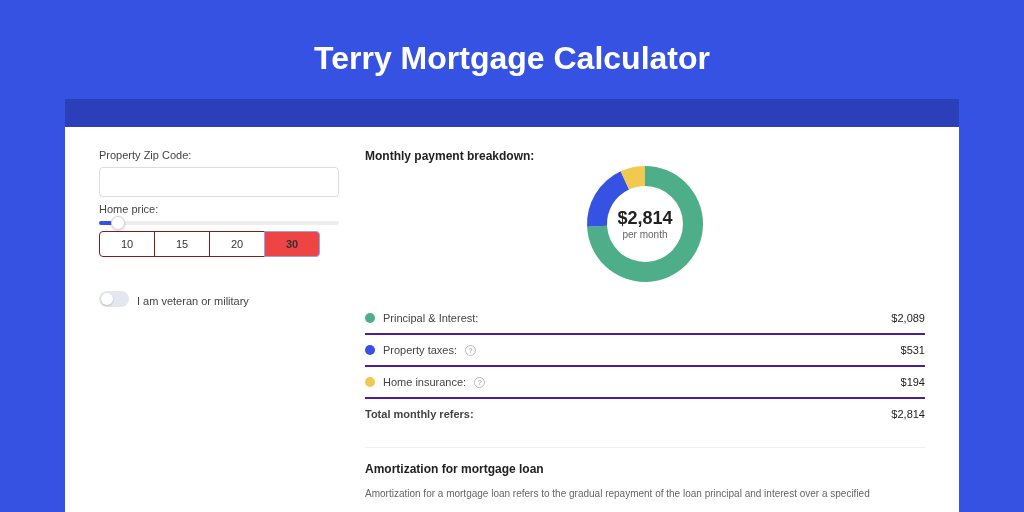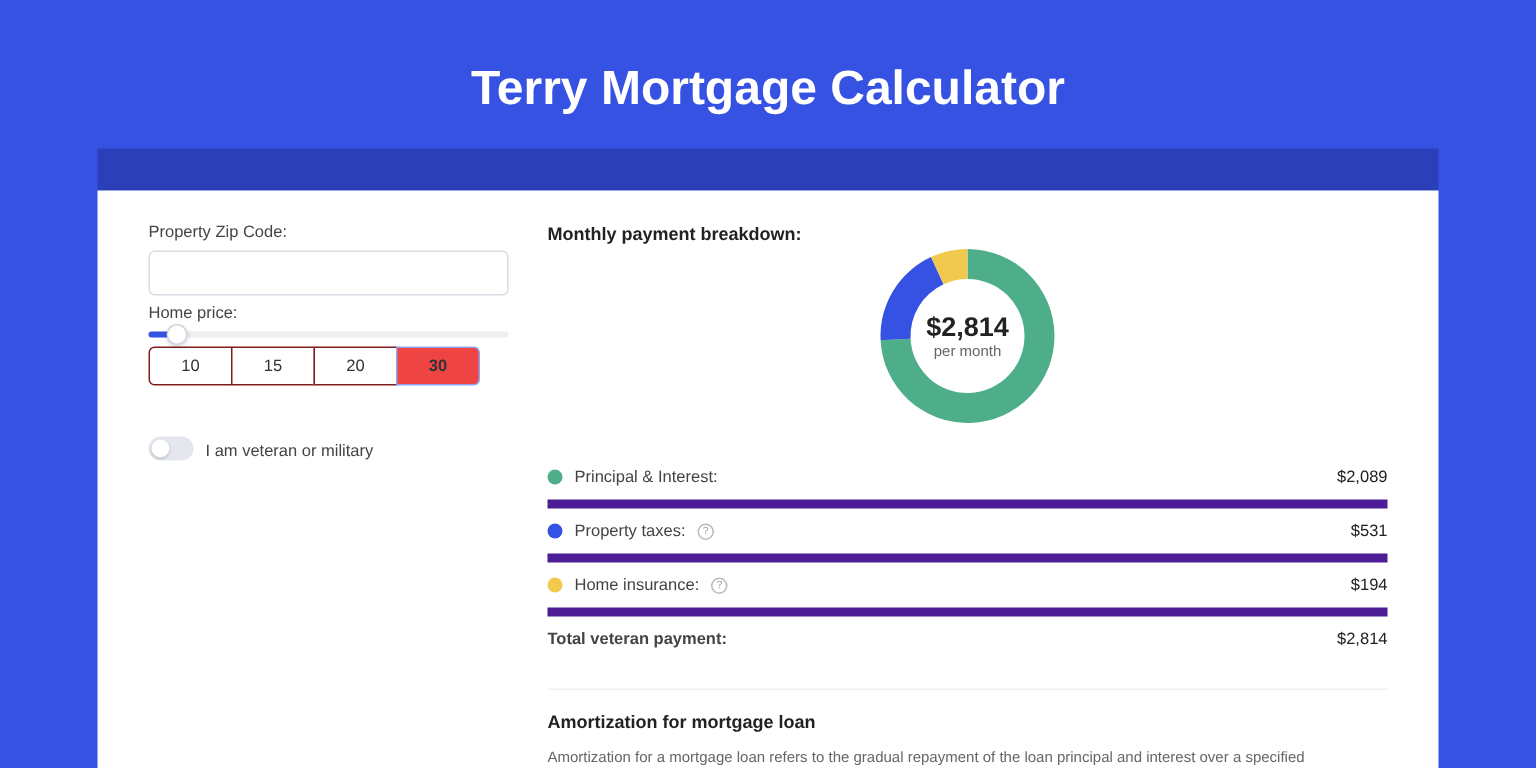--- a/index.html
+++ b/index.html
@@ -28,21 +28,21 @@
 .tgl-row{display:flex;align-items:flex-end;gap:8px;margin-top:34px}
 .tgl{width:30px;height:16px;background:#e4e7ef;border-radius:8px;position:relative}
 .tgl-k{width:12px;height:12px;background:#fff;border-radius:50%;position:absolute;top:2px;left:2px;box-shadow:0 1px 2px rgba(0,0,0,.2)}
 .tgl-lbl{font-size:11px;color:#444}
 .r-title{font-size:12px;font-weight:700;color:#222;margin-bottom:0}
 .chart-wrap{display:flex;justify-content:center;margin-bottom:18px}
 .chart{position:relative;width:122px;height:122px}
 .chart-c{position:absolute;inset:0;display:flex;flex-direction:column;align-items:center;justify-content:center}
 .chart-v{font-size:18px;font-weight:700;color:#222}
 .chart-l{font-size:10px;color:#666}
-.li{display:flex;align-items:center;justify-content:space-between;padding:9px 0;border-top:6px solid #4c1d95;font-size:11px}
+.li{display:flex;align-items:center;justify-content:space-between;padding:9px 0;border-top:2px solid #4c1d95;font-size:11px}
 .li:first-of-type{border-top:none}
 .li-l{display:flex;align-items:center;gap:8px;color:#444}
 .dot{width:10px;height:10px;border-radius:50%}
 .li-v{color:#222;font-weight:500}
 .total{font-weight:700}
 .info{display:inline-flex;width:11px;height:11px;border:1px solid #bbb;border-radius:50%;align-items:center;justify-content:center;font-size:7px;color:#999}
 .amort{margin-top:18px;border-top:1px solid #eef0f4;padding-top:14px}
 .amort-t{font-size:12px;font-weight:700;color:#222;margin-bottom:10px}
 .amort-p{font-size:10px;color:#666;line-height:1.5}
 </style>
@@ -129,21 +129,21 @@
             <div class="li-l">
               <span class="dot" style="background: rgb(241, 201, 79);"></span>
               <span>Home insurance:</span>
               <span class="info">?</span>
             </div>
             <div class="li-v">$194</div>
           </div>
         </div>
 
       <div class="li total">
-        <div class="li-l">Total veteran payment:</div>
+        <div class="li-l">Total monthly refers:</div>
         <div class="li-v">$2,814</div>
       </div>
 
       <div class="amort">
         <div class="amort-t">Amortization for mortgage loan</div>
         <div class="amort-p">Amortization for a mortgage loan refers to the gradual repayment of the loan principal and interest over a specified</div>
       </div>
     </div>
   </div>
 </div>

